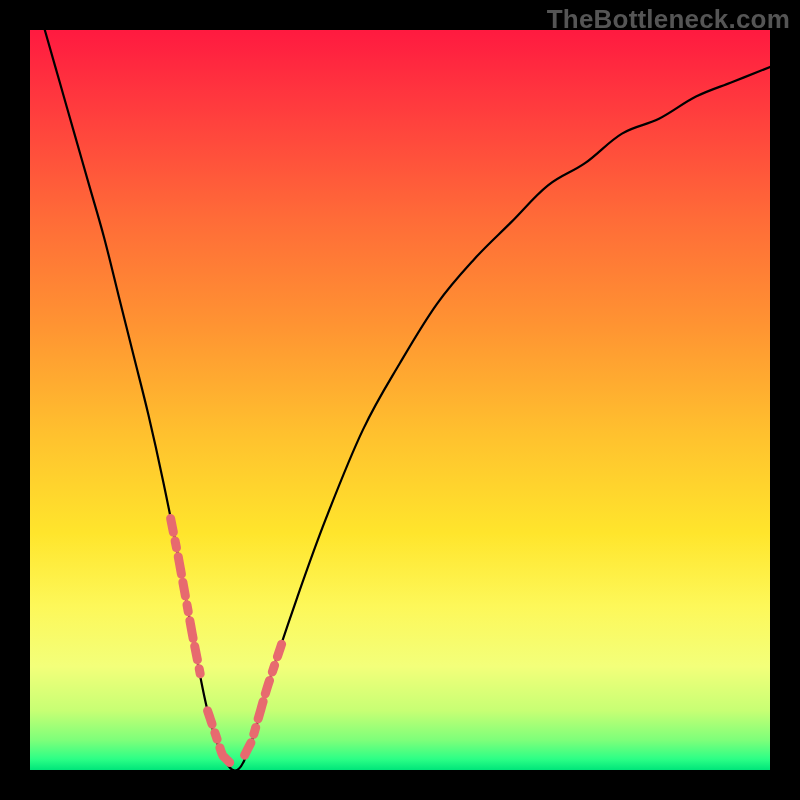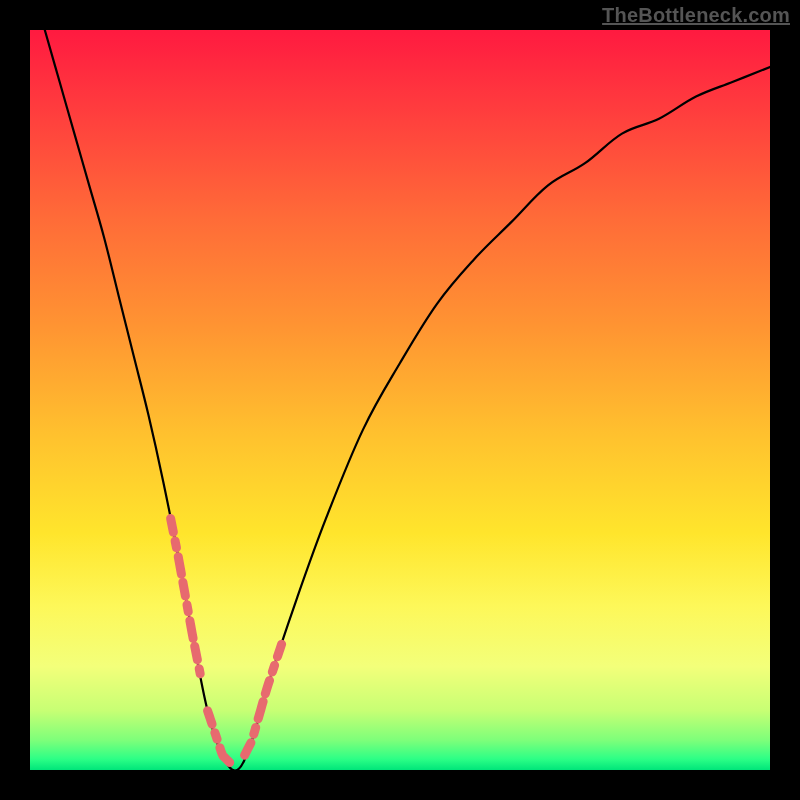--- a/index.html
+++ b/index.html
@@ -34,25 +34,24 @@
     position: absolute;
     inset: 0;
     width: 100%;
     height: 100%;
   }
   .watermark {
     position: absolute;
     top: 4px;
     right: 10px;
     font-family: Arial, Helvetica, sans-serif;
-    font-size: 20px;
+    font-size: 26px;
     font-weight: 600;
     color: #555;
     letter-spacing: 0.2px;
-    text-decoration: underline;
   }
 </style>
 </head>
 <body>
 
 <div class="frame">
   <div class="plot">
     <svg class="gradient" viewBox="0 0 740 740" preserveAspectRatio="none">
       <defs>
         <linearGradient id="bg" x1="0" y1="0" x2="0" y2="1">

